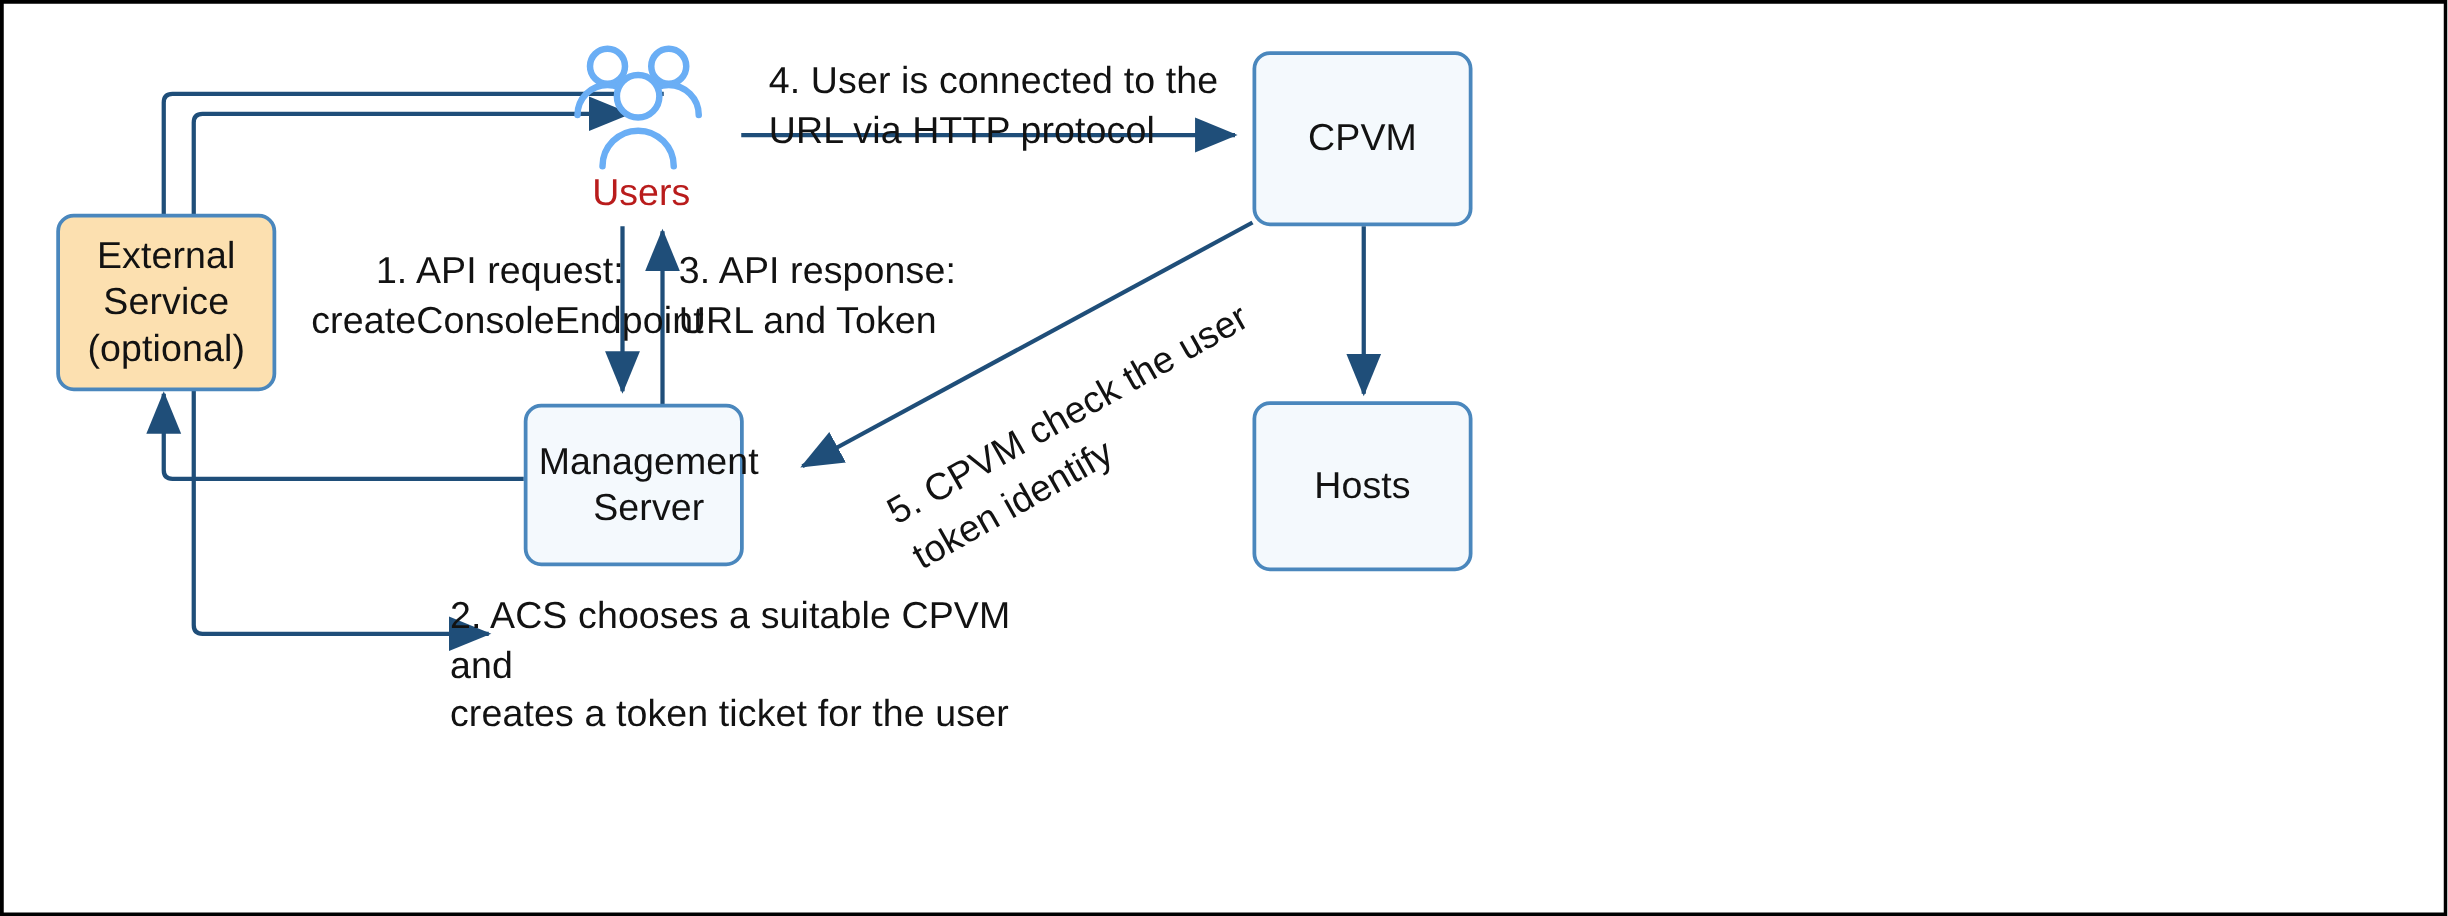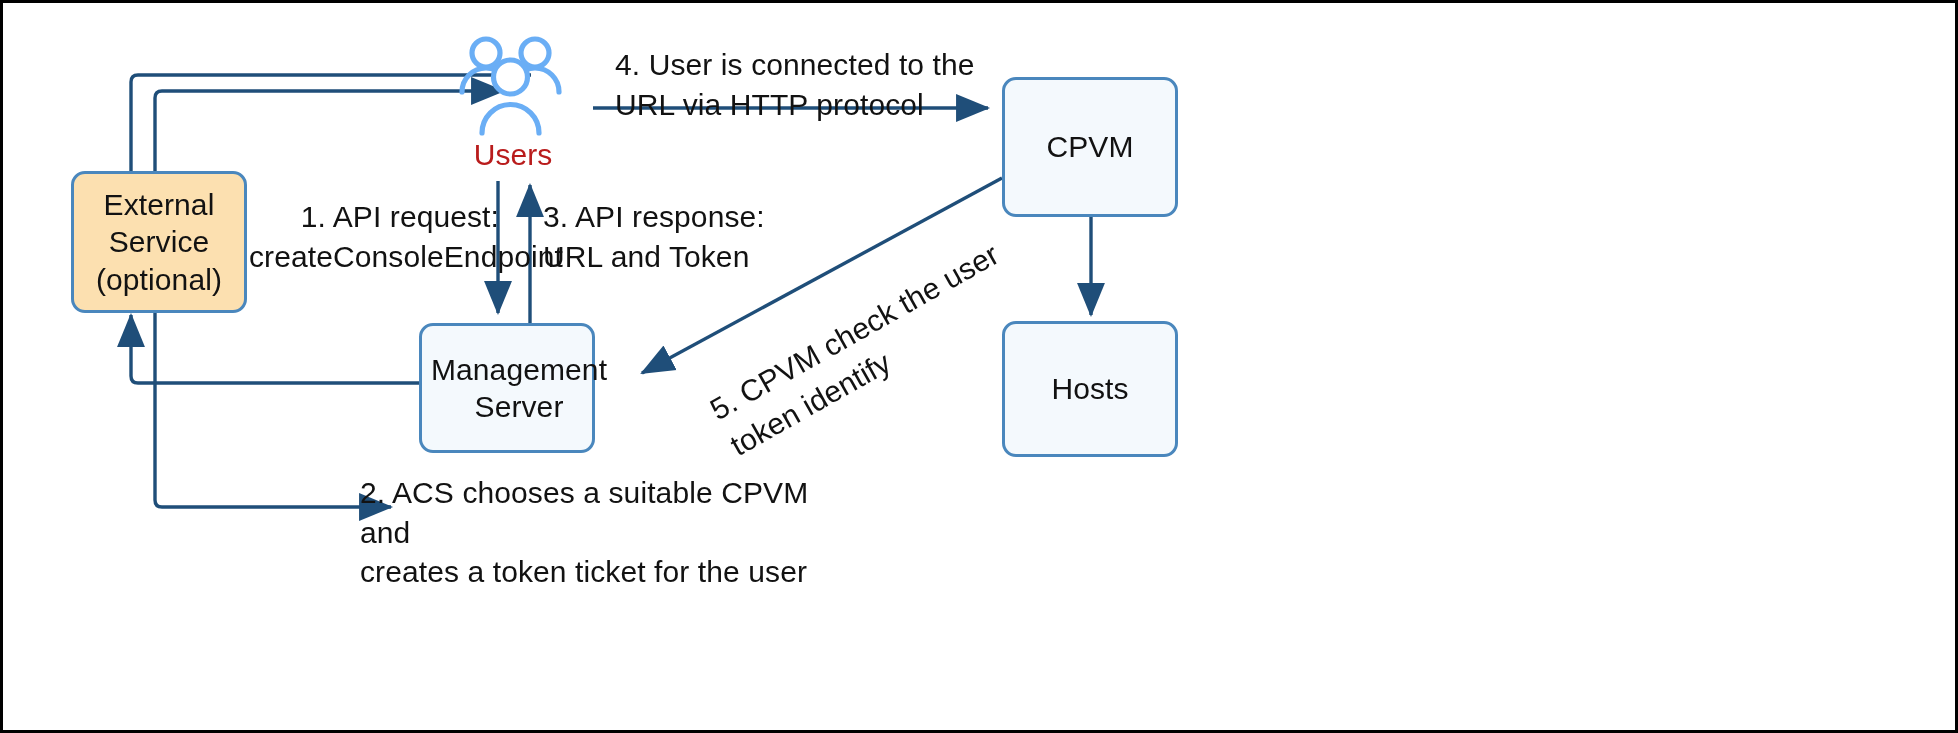--- a/index.html
+++ b/index.html
@@ -19,21 +19,21 @@
     display:flex;align-items:center;justify-content:center;
     text-align:center;
     border:3px solid #4a87bd;
     border-radius:14px;
     color:#121212;
     font-size:30px;
     line-height:1.25;
     letter-spacing:.1px;
   }
   .node.blue{background:#f4f9fd;}
-  .node.orange{background:#fce0b0;margin-left:26px;}
+  .node.orange{background:#fce0b0;}
   .lbl{
     position:absolute;
     color:#121212;
     font-size:30px;
     line-height:1.32;
     white-space:pre-line;
     letter-spacing:.1px;
   }
   .lbl.rot{
     transform:rotate(-29.5deg);
@@ -87,21 +87,21 @@
     <span style="white-space:pre-line">External
 Service
 (optional)</span>
   </div>
 
   <div class="node blue" style="left:416px;top:320px;width:176px;height:130px;padding-left:24px;">
     <span style="white-space:pre-line">Management
 Server</span>
   </div>
 
-  <div class="node blue" style="left:999px;top:38px;width:176px;height:140px;margin-top:36px;">
+  <div class="node blue" style="left:999px;top:38px;width:176px;height:140px;">
     <span>CPVM</span>
   </div>
 
   <div class="node blue" style="left:999px;top:318px;width:176px;height:136px;">
     <span>Hosts</span>
   </div>
 
   <div class="users-icon" style="left:455px;top:30px;width:110px;height:105px;">
     <svg width="110" height="105" viewBox="0 0 110 105" xmlns="http://www.w3.org/2000/svg">
       <g fill="none" stroke="#6aaef5" stroke-width="5.2" stroke-linecap="round">

